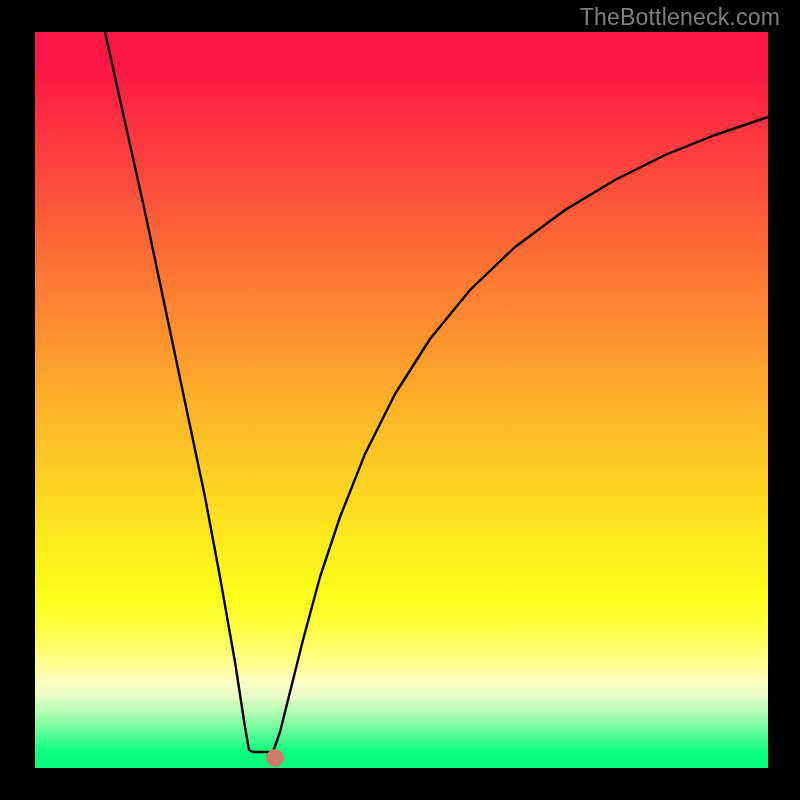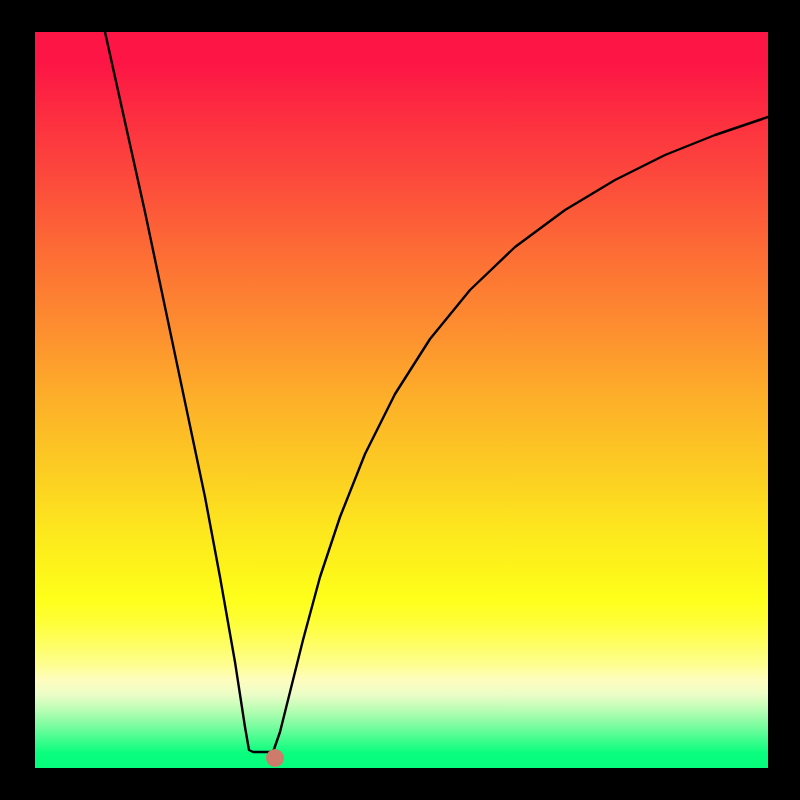--- a/index.html
+++ b/index.html
@@ -74,20 +74,21 @@
     border-radius: 50%;
     background: #cf7b6b;
     transform: translate(-50%, -50%);
     z-index: 3;
   }
 </style>
 </head>
 <body>
 
 <div class="container">
+  <div class="watermark">TheBottleneck.com</div>
 
   <div class="plot-area">
     <div class="gradient-bg"></div>
     <svg class="curve" viewBox="0 0 733 736" preserveAspectRatio="none">
       <path id="curve-path" fill="none" stroke="#000" stroke-width="2.4" stroke-linejoin="round" stroke-linecap="round" d="M 70 0 L 90 90 L 110 180 L 130 275 L 150 370 L 170 465 L 185 545 L 200 630 L 210 695 L 214 718 L 218 720 L 230 720 L 238 720 L 245 700 L 255 660 L 268 608 L 285 545 L 305 485 L 330 422 L 360 362 L 395 307 L 435 258 L 480 215 L 530 178 L 580 148 L 630 123 L 680 103 L 733 85"></path>
     </svg>
     <div class="dot" id="marker-dot" style="left: 240px; top: 726px;"></div>
   </div>
 </div>
 

